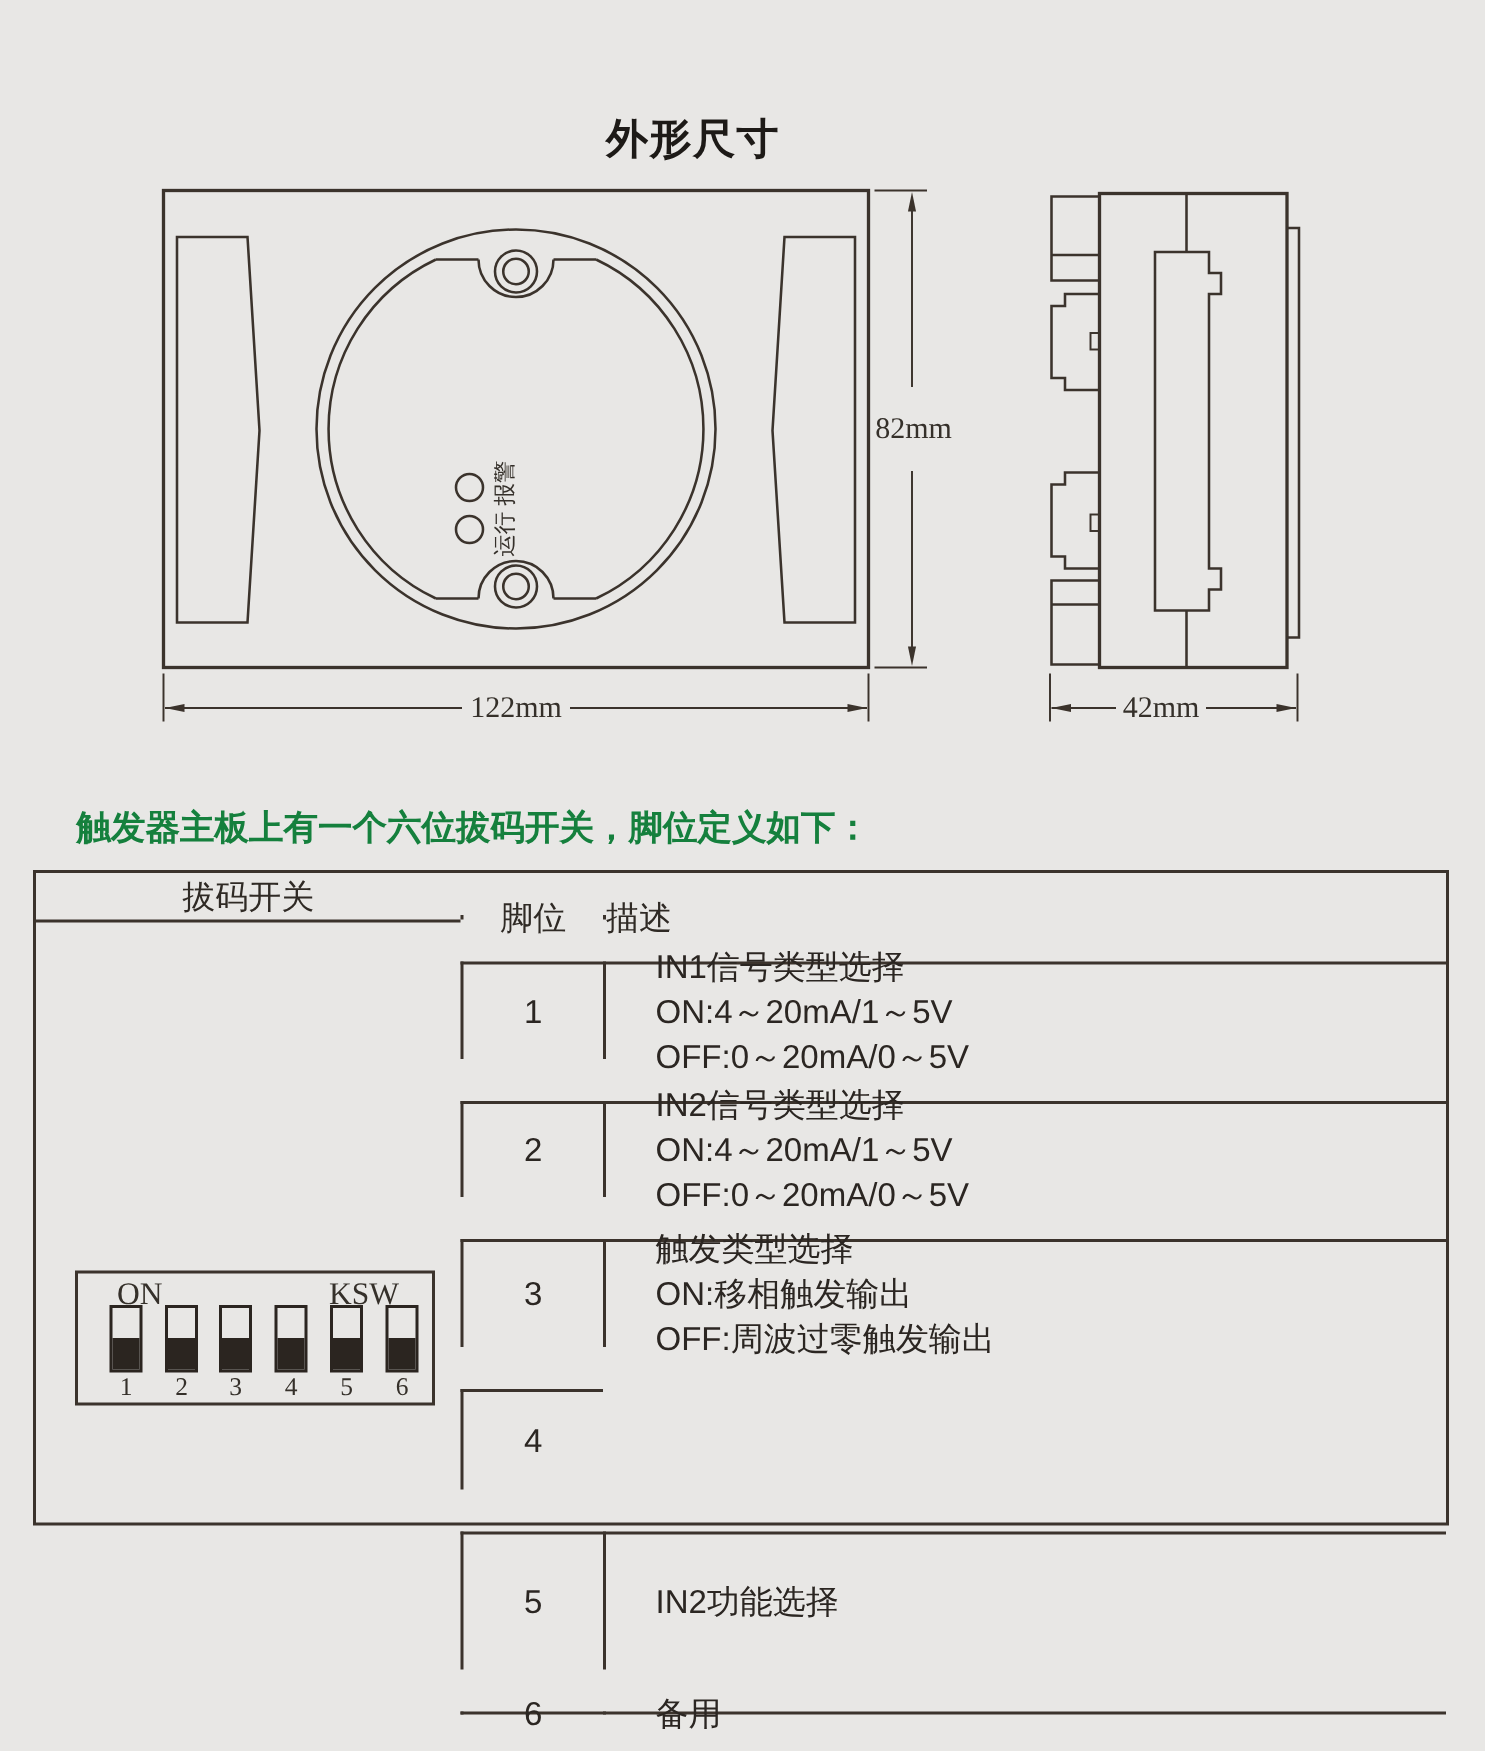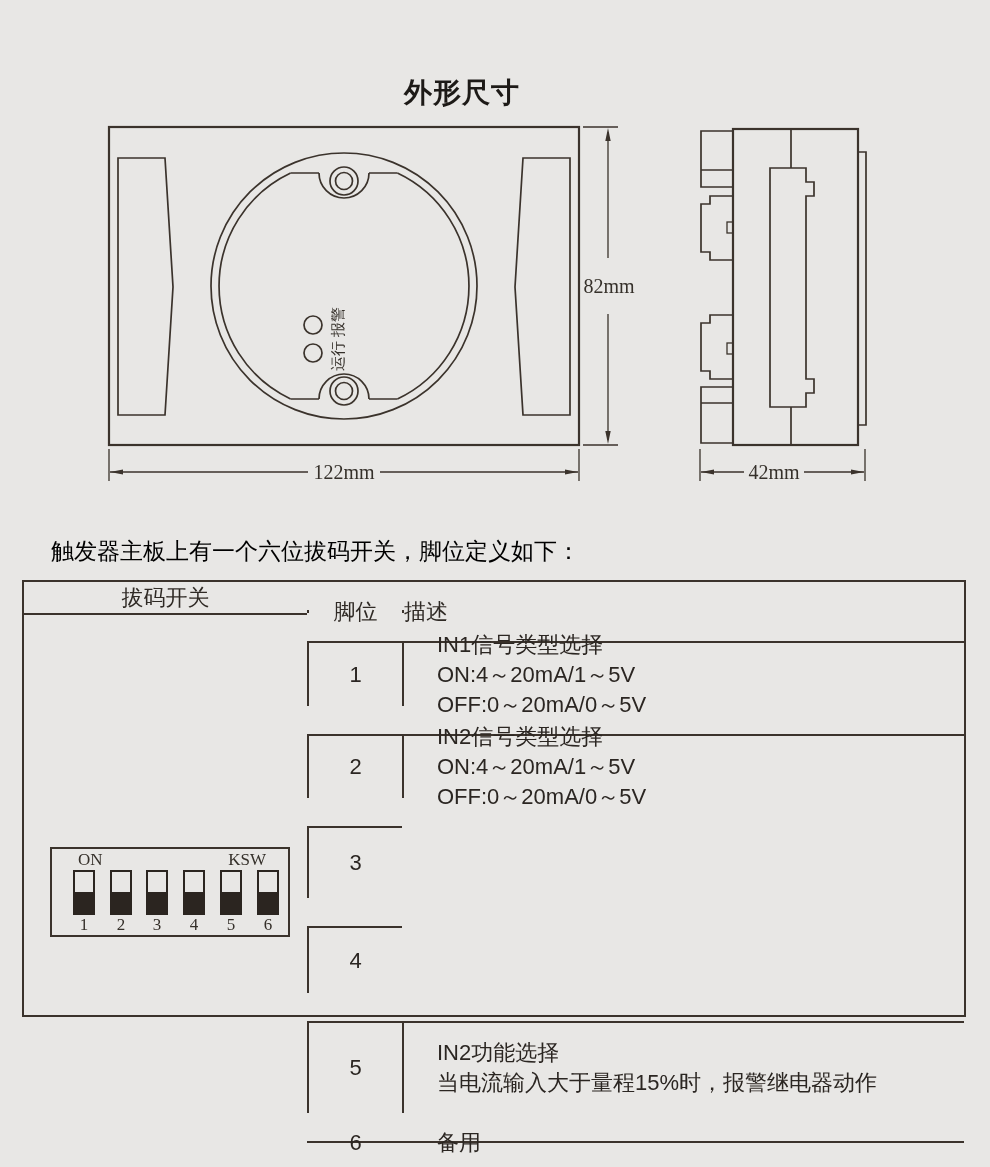--- a/index.html
+++ b/index.html
@@ -19,22 +19,22 @@
   .abs{position:absolute;}
   
   .title{
     left:404px;top:74px;
     font-size:28px;font-weight:700;letter-spacing:1px;
     color:#1d1a17;
   }
   
   .intro{
     left:51px;top:536px;
-    font-size:23px;font-weight:400;
-    color:#000000;
+    font-size:23px;font-weight:700;
+    color:#15803d;
     white-space:nowrap;
   }
   
   svg.drawing{left:0;top:0;}
   svg .cad{stroke:var(--line);fill:none;stroke-width:1.7;}
   svg .bold{stroke-width:2.2;}
   svg .thin{stroke-width:1.3;}
   svg .arrow{fill:var(--line);stroke:none;}
   svg text{fill:#35302a;}
   .dimtxt{font-family:"Liberation Serif","DejaVu Serif",serif;font-size:20px;}
@@ -64,21 +64,21 @@
   .swcell{grid-column:1;position:relative;}
   
   .dip{
     position:absolute;left:26px;top:232px;
     width:240px;height:90px;box-sizing:border-box;
     border:2px solid var(--line);
   }
   .dip .corner-label{
     position:absolute;top:1px;
     font-family:"Liberation Serif","DejaVu Serif",serif;
-    font-size:17px;color:#35302a;
+    font-size:21px;color:#35302a;
   }
   .dip .on{left:26px;}
   .dip .ksw{right:22px;}
   .sw{
     position:absolute;top:21px;width:22px;height:45px;box-sizing:border-box;
     border:2px solid #2b2520;background:transparent;
   }
   .sw .handle{position:absolute;left:0;right:0;bottom:0;height:21px;background:#2b2520;}
   .swnum{
     position:absolute;top:66px;width:22px;text-align:center;
@@ -206,26 +206,30 @@
   </div>
 
   <div class="cell pin bl bt" style="grid-row:3">2</div>
   <div class="cell desc bl bt" style="grid-row:3">
     <div class="ln">IN2信号类型选择</div>
     <div class="ln">ON:4～20mA/1～5V</div>
     <div class="ln">OFF:0～20mA/0～5V</div>
   </div>
 
   <div class="cell pin bl bt" style="grid-row:4">3</div>
+  <div class="cell desc bl bt" style="grid-row:4">
+    <div class="ln">触发类型选择</div>
+    <div class="ln">ON:移相触发输出</div>
+    <div class="ln">OFF:周波过零触发输出</div>
+  </div>
 
   <div class="cell pin bl bt" style="grid-row:5">4</div>
 
   <div class="cell pin bl bt" style="grid-row:6">5</div>
   <div class="cell desc bl bt" style="grid-row:6">
     <div class="ln">IN2功能选择</div>
-    <div class="ln">当电流输入大于量程15%时，报警继电器动作</div>
   </div>
 
   <div class="cell pin bl bt" style="grid-row:7">6</div>
   <div class="cell desc bl bt" style="grid-row:7">
     <div class="ln">备用</div>
   </div>
 </div>
 
 </body></html>

